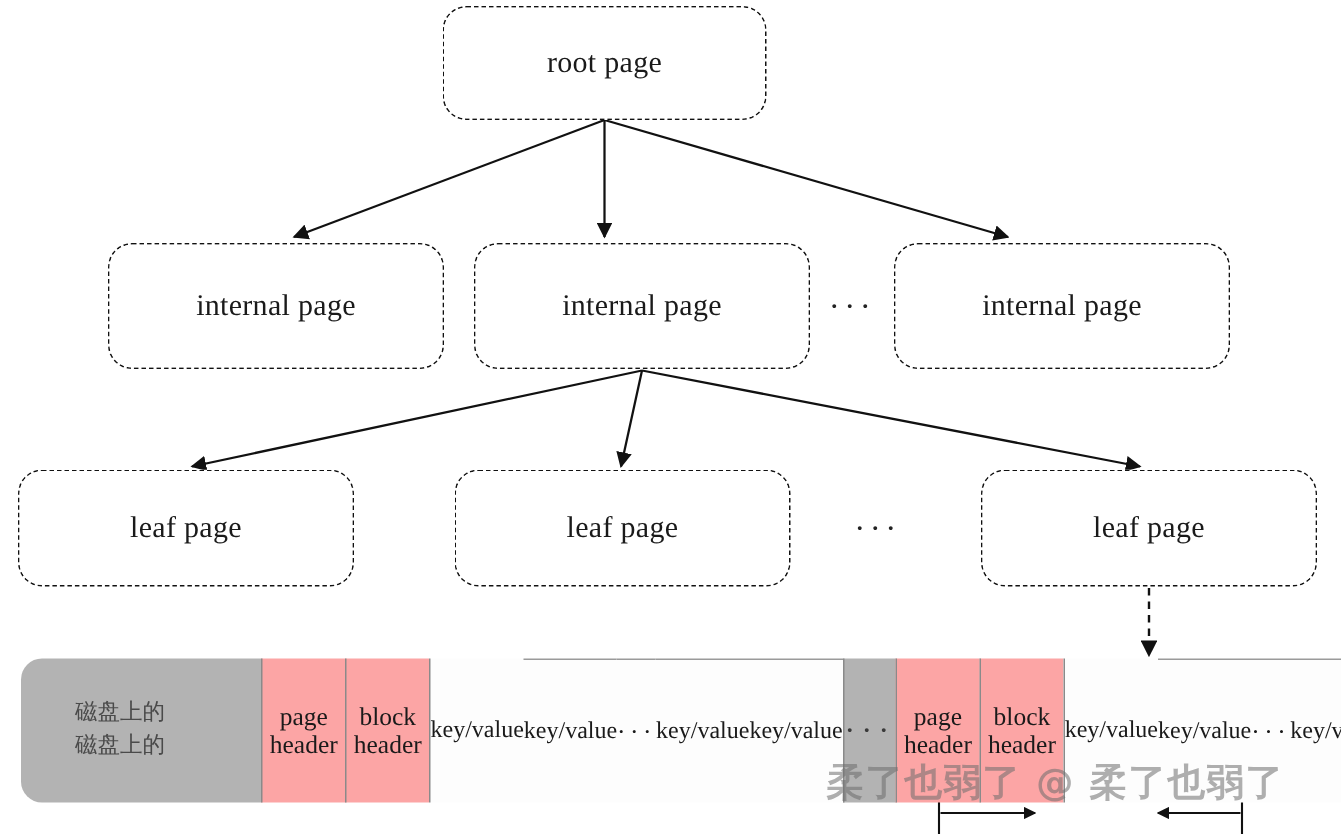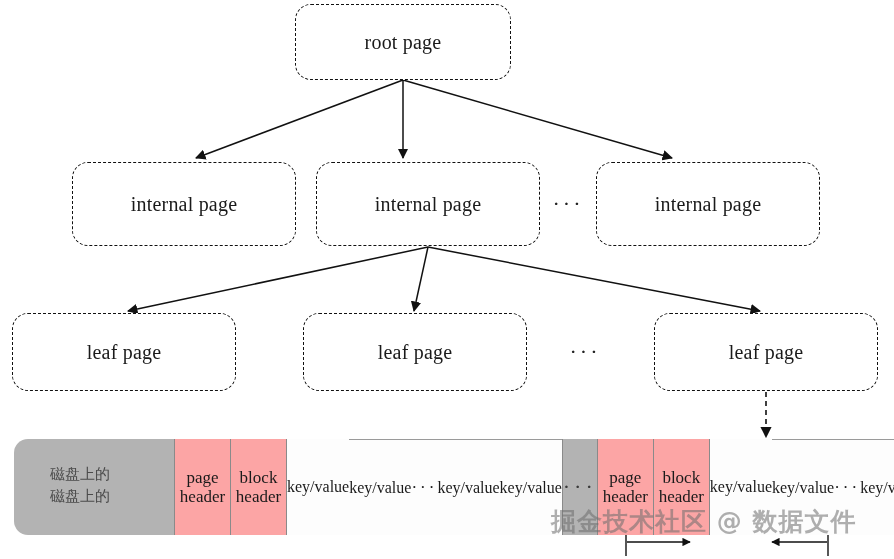--- a/index.html
+++ b/index.html
@@ -212,15 +212,15 @@
       <div class="kv-row">key/value</div>
       <div class="kv-row dots">···</div>
       <div class="kv-row">key/value</div>
       <div class="kv-row">key/value</div>
     </div>
 
     <div class="cap cap-right"></div>
   </div>
 
 
-  <div id="watermark">掘金技术社区 @ 数据文件</div>
+  <div id="watermark">柔了也弱了 @ 柔了也弱了</div>
 
 </div>
 
 </body></html>

